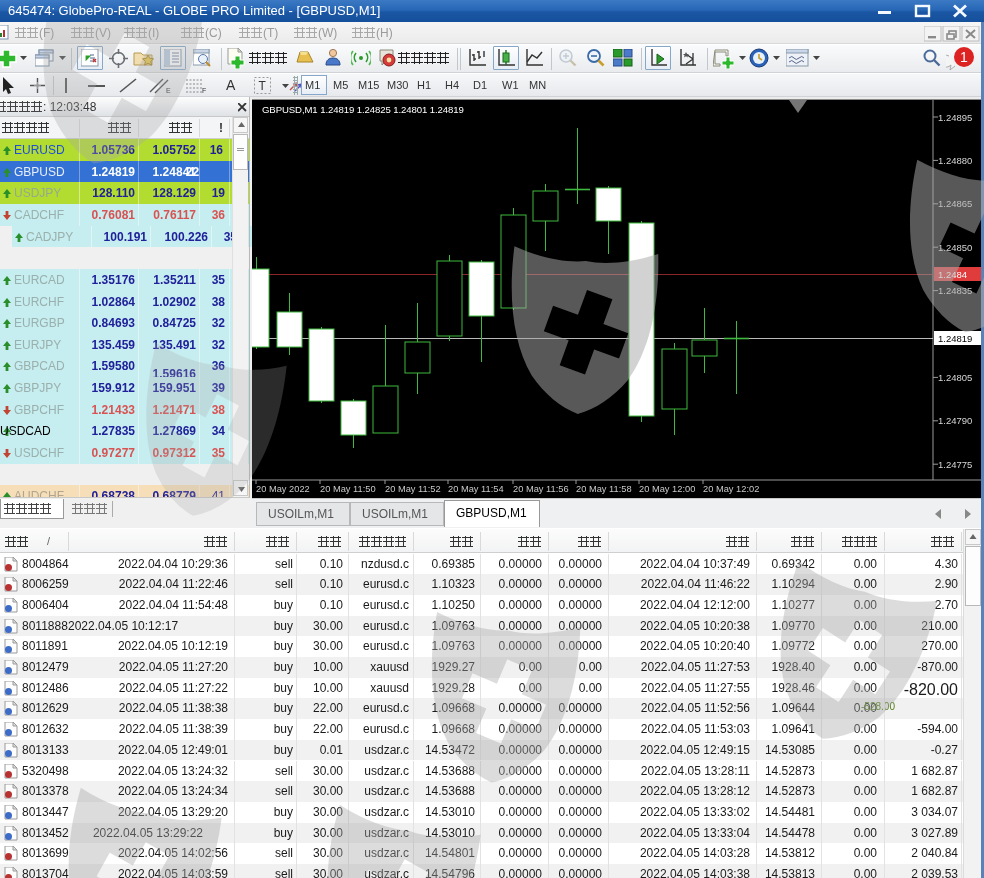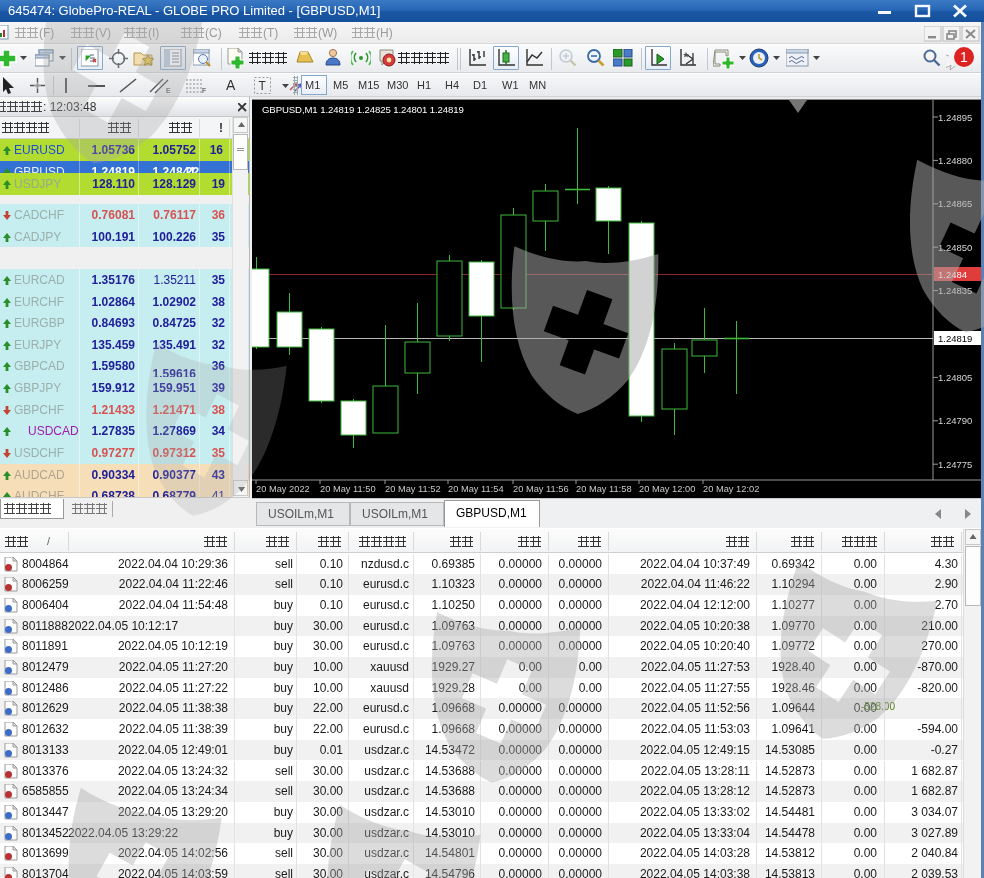--- a/index.html
+++ b/index.html
@@ -271,21 +271,21 @@
       </svg>
       <div class="ab" style="left:14px;top:4px;font-size:12px;color:#e8eef8">GBPUSD</div>
       <div class="ab" style="left:0;top:4px;width:135px;text-align:right;font-size:12px;font-weight:700;color:#ffffff">1.24819</div>
       <div class="ab" style="left:60px;top:4px;width:136px;text-align:right;font-size:12px;font-weight:700;color:#ffffff">1.24841</div>
       <div class="ab" style="left:160px;top:4px;width:65px;text-align:center;font-size:12px;font-weight:700;color:#ffffff">22</div>
       <div class="ab" style="left:79px;top:0;width:1px;height:21px;background:#7aa0e0"></div>
       <div class="ab" style="left:138px;top:0;width:1px;height:21px;background:#7aa0e0"></div>
       <div class="ab" style="left:199px;top:0;width:1px;height:21px;background:#7aa0e0"></div>
       <div class="ab" style="left:229px;top:0;width:1px;height:21px;background:#7aa0e0"></div>
     </div>
-    <div class="ab" style="left:0;top:76px;width:250px;height:22px;background:#b2dd30">
+    <div class="ab" style="left:0;top:85px;width:250px;height:22px;background:#b2dd30">
       <svg class="ab" style="left:3px;top:7px" width="8" height="9">
         <path d="M4,0 L8,5 L5.4,5 L5.4,9 L2.6,9 L2.6,5 L0,5 Z" fill="#2a8f2a"></path>
       </svg>
       <div class="ab" style="left:14px;top:4px;font-size:12px;color:#97a88e">USDJPY</div>
       <div class="ab" style="left:0;top:4px;width:135px;text-align:right;font-size:12px;font-weight:700;color:#20209a">128.110</div>
       <div class="ab" style="left:60px;top:4px;width:136px;text-align:right;font-size:12px;font-weight:700;color:#20209a">128.129</div>
       <div class="ab" style="left:160px;top:4px;width:65px;text-align:right;font-size:12px;font-weight:700;color:#20209a">19</div>
       <div class="ab" style="left:79px;top:0;width:1px;height:22px;background:rgba(255,255,255,0.45)"></div>
       <div class="ab" style="left:138px;top:0;width:1px;height:22px;background:rgba(255,255,255,0.45)"></div>
       <div class="ab" style="left:199px;top:0;width:1px;height:22px;background:rgba(255,255,255,0.45)"></div>
@@ -297,40 +297,40 @@
       </svg>
       <div class="ab" style="left:14px;top:4px;font-size:12px;color:#9ab0ac">CADCHF</div>
       <div class="ab" style="left:0;top:4px;width:135px;text-align:right;font-size:12px;font-weight:700;color:#d95252">0.76081</div>
       <div class="ab" style="left:60px;top:4px;width:136px;text-align:right;font-size:12px;font-weight:700;color:#d95252">0.76117</div>
       <div class="ab" style="left:160px;top:4px;width:65px;text-align:right;font-size:12px;font-weight:700;color:#d95252">36</div>
       <div class="ab" style="left:79px;top:0;width:1px;height:22px;background:rgba(255,255,255,0.45)"></div>
       <div class="ab" style="left:138px;top:0;width:1px;height:22px;background:rgba(255,255,255,0.45)"></div>
       <div class="ab" style="left:199px;top:0;width:1px;height:22px;background:rgba(255,255,255,0.45)"></div>
       <div class="ab" style="left:229px;top:0;width:1px;height:22px;background:rgba(255,255,255,0.45)"></div>
     </div>
-    <div class="ab" style="left:0;top:129px;width:250px;height:21px;background:#c6edef">
+    <div class="ab" style="left:12px;top:129px;width:250px;height:21px;background:#c6edef">
       <svg class="ab" style="left:3px;top:7px" width="8" height="9">
         <path d="M4,0 L8,5 L5.4,5 L5.4,9 L2.6,9 L2.6,5 L0,5 Z" fill="#2a8f2a"></path>
       </svg>
       <div class="ab" style="left:14px;top:4px;font-size:12px;color:#9ab0ac">CADJPY</div>
       <div class="ab" style="left:0;top:4px;width:135px;text-align:right;font-size:12px;font-weight:700;color:#20209a">100.191</div>
       <div class="ab" style="left:60px;top:4px;width:136px;text-align:right;font-size:12px;font-weight:700;color:#20209a">100.226</div>
       <div class="ab" style="left:160px;top:4px;width:65px;text-align:right;font-size:12px;font-weight:700;color:#20209a">35</div>
       <div class="ab" style="left:79px;top:0;width:1px;height:21px;background:rgba(255,255,255,0.45)"></div>
       <div class="ab" style="left:138px;top:0;width:1px;height:21px;background:rgba(255,255,255,0.45)"></div>
       <div class="ab" style="left:199px;top:0;width:1px;height:21px;background:rgba(255,255,255,0.45)"></div>
       <div class="ab" style="left:229px;top:0;width:1px;height:21px;background:rgba(255,255,255,0.45)"></div>
     </div>
     <div class="ab" style="left:0;top:172px;width:250px;height:22px;background:#c6edef">
       <svg class="ab" style="left:3px;top:7px" width="8" height="9">
         <path d="M4,0 L8,5 L5.4,5 L5.4,9 L2.6,9 L2.6,5 L0,5 Z" fill="#2a8f2a"></path>
       </svg>
       <div class="ab" style="left:14px;top:4px;font-size:12px;color:#9ab0ac">EURCAD</div>
       <div class="ab" style="left:0;top:4px;width:135px;text-align:right;font-size:12px;font-weight:700;color:#20209a">1.35176</div>
-      <div class="ab" style="left:60px;top:4px;width:136px;text-align:right;font-size:12px;font-weight:400;color:#20209a">1.35211</div>
+      <div class="ab" style="left:60px;top:4px;width:136px;text-align:right;font-size:12px;font-weight:700;color:#20209a">1.35211</div>
       <div class="ab" style="left:160px;top:4px;width:65px;text-align:right;font-size:12px;font-weight:700;color:#20209a">35</div>
       <div class="ab" style="left:79px;top:0;width:1px;height:22px;background:rgba(255,255,255,0.45)"></div>
       <div class="ab" style="left:138px;top:0;width:1px;height:22px;background:rgba(255,255,255,0.45)"></div>
       <div class="ab" style="left:199px;top:0;width:1px;height:22px;background:rgba(255,255,255,0.45)"></div>
       <div class="ab" style="left:229px;top:0;width:1px;height:22px;background:rgba(255,255,255,0.45)"></div>
     </div>
     <div class="ab" style="left:0;top:194px;width:250px;height:21px;background:#c6edef">
       <svg class="ab" style="left:3px;top:7px" width="8" height="9">
         <path d="M4,0 L8,5 L5.4,5 L5.4,9 L2.6,9 L2.6,5 L0,5 Z" fill="#2a8f2a"></path>
       </svg>
@@ -405,54 +405,41 @@
       <div class="ab" style="left:160px;top:4px;width:65px;text-align:right;font-size:12px;font-weight:700;color:#d95252">38</div>
       <div class="ab" style="left:79px;top:0;width:1px;height:21px;background:rgba(255,255,255,0.45)"></div>
       <div class="ab" style="left:138px;top:0;width:1px;height:21px;background:rgba(255,255,255,0.45)"></div>
       <div class="ab" style="left:199px;top:0;width:1px;height:21px;background:rgba(255,255,255,0.45)"></div>
       <div class="ab" style="left:229px;top:0;width:1px;height:21px;background:rgba(255,255,255,0.45)"></div>
     </div>
     <div class="ab" style="left:0;top:323px;width:250px;height:22px;background:#c6edef">
       <svg class="ab" style="left:3px;top:7px" width="8" height="9">
         <path d="M4,0 L8,5 L5.4,5 L5.4,9 L2.6,9 L2.6,5 L0,5 Z" fill="#2a8f2a"></path>
       </svg>
-      <div class="ab" style="left:28px;top:4px;font-size:12px;color:#a21caf">USDCAD</div>
+      <div class="ab" style="left:0;top:4px;font-size:12px;color:#000000">USDCAD</div>
       <div class="ab" style="left:0;top:4px;width:135px;text-align:right;font-size:12px;font-weight:700;color:#20209a">1.27835</div>
       <div class="ab" style="left:60px;top:4px;width:136px;text-align:right;font-size:12px;font-weight:700;color:#20209a">1.27869</div>
       <div class="ab" style="left:160px;top:4px;width:65px;text-align:right;font-size:12px;font-weight:700;color:#20209a">34</div>
       <div class="ab" style="left:79px;top:0;width:1px;height:22px;background:rgba(255,255,255,0.45)"></div>
       <div class="ab" style="left:138px;top:0;width:1px;height:22px;background:rgba(255,255,255,0.45)"></div>
       <div class="ab" style="left:199px;top:0;width:1px;height:22px;background:rgba(255,255,255,0.45)"></div>
       <div class="ab" style="left:229px;top:0;width:1px;height:22px;background:rgba(255,255,255,0.45)"></div>
     </div>
     <div class="ab" style="left:0;top:345px;width:250px;height:22px;background:#c6edef">
       <svg class="ab" style="left:3px;top:7px" width="8" height="9">
         <path d="M4,9 L8,4 L5.4,4 L5.4,0 L2.6,0 L2.6,4 L0,4 Z" fill="#c24432"></path>
       </svg>
       <div class="ab" style="left:14px;top:4px;font-size:12px;color:#9ab0ac">USDCHF</div>
       <div class="ab" style="left:0;top:4px;width:135px;text-align:right;font-size:12px;font-weight:700;color:#d95252">0.97277</div>
       <div class="ab" style="left:60px;top:4px;width:136px;text-align:right;font-size:12px;font-weight:700;color:#d95252">0.97312</div>
       <div class="ab" style="left:160px;top:4px;width:65px;text-align:right;font-size:12px;font-weight:700;color:#d95252">35</div>
       <div class="ab" style="left:79px;top:0;width:1px;height:22px;background:rgba(255,255,255,0.45)"></div>
       <div class="ab" style="left:138px;top:0;width:1px;height:22px;background:rgba(255,255,255,0.45)"></div>
       <div class="ab" style="left:199px;top:0;width:1px;height:22px;background:rgba(255,255,255,0.45)"></div>
       <div class="ab" style="left:229px;top:0;width:1px;height:22px;background:rgba(255,255,255,0.45)"></div>
-    </div>
-    <div class="ab" style="left:0;top:367px;width:250px;height:21px;background:#f6dfb8">
-      <svg class="ab" style="left:3px;top:7px" width="8" height="9">
-        <path d="M4,0 L8,5 L5.4,5 L5.4,9 L2.6,9 L2.6,5 L0,5 Z" fill="#2a8f2a"></path>
-      </svg>
-      <div class="ab" style="left:14px;top:4px;font-size:12px;color:#b0a48e">AUDCAD</div>
-      <div class="ab" style="left:0;top:4px;width:135px;text-align:right;font-size:12px;font-weight:700;color:#20209a">0.90334</div>
-      <div class="ab" style="left:60px;top:4px;width:136px;text-align:right;font-size:12px;font-weight:700;color:#20209a">0.90377</div>
-      <div class="ab" style="left:160px;top:4px;width:65px;text-align:right;font-size:12px;font-weight:700;color:#20209a">43</div>
-      <div class="ab" style="left:79px;top:0;width:1px;height:21px;background:rgba(255,255,255,0.45)"></div>
-      <div class="ab" style="left:138px;top:0;width:1px;height:21px;background:rgba(255,255,255,0.45)"></div>
-      <div class="ab" style="left:199px;top:0;width:1px;height:21px;background:rgba(255,255,255,0.45)"></div>
-      <div class="ab" style="left:229px;top:0;width:1px;height:21px;background:rgba(255,255,255,0.45)"></div>
     </div>
     <div class="ab" style="left:0;top:388px;width:250px;height:22px;background:#f6dfb8">
       <svg class="ab" style="left:3px;top:7px" width="8" height="9">
         <path d="M4,0 L8,5 L5.4,5 L5.4,9 L2.6,9 L2.6,5 L0,5 Z" fill="#2a8f2a"></path>
       </svg>
       <div class="ab" style="left:14px;top:4px;font-size:12px;color:#b0a48e">AUDCHF</div>
       <div class="ab" style="left:0;top:4px;width:135px;text-align:right;font-size:12px;font-weight:700;color:#20209a">0.68738</div>
       <div class="ab" style="left:60px;top:4px;width:136px;text-align:right;font-size:12px;font-weight:700;color:#20209a">0.68779</div>
       <div class="ab" style="left:160px;top:4px;width:65px;text-align:right;font-size:12px;font-weight:400;color:#20209a">41</div>
       <div class="ab" style="left:79px;top:0;width:1px;height:22px;background:rgba(255,255,255,0.45)"></div>
@@ -788,21 +775,21 @@
       <div class="ab" style="left:68px;top:3px;width:160px;text-align:right;font-size:12px;color:#1a1a1a">2022.04.05 11:27:22</div>
       <div class="ab" style="left:133px;top:3px;width:160px;text-align:right;font-size:12px;color:#1a1a1a">buy</div>
       <div class="ab" style="left:183px;top:3px;width:160px;text-align:right;font-size:12px;color:#1a1a1a">10.00</div>
       <div class="ab" style="left:249px;top:3px;width:160px;text-align:right;font-size:12px;color:#1a1a1a">xauusd</div>
       <div class="ab" style="left:315px;top:3px;width:160px;text-align:right;font-size:12px;color:#1a1a1a">1929.28</div>
       <div class="ab" style="left:382px;top:3px;width:160px;text-align:right;font-size:12px;color:#1a1a1a">0.00</div>
       <div class="ab" style="left:442px;top:3px;width:160px;text-align:right;font-size:12px;color:#1a1a1a">0.00</div>
       <div class="ab" style="left:590px;top:3px;width:160px;text-align:right;font-size:12px;color:#1a1a1a">2022.04.05 11:27:55</div>
       <div class="ab" style="left:655px;top:3px;width:160px;text-align:right;font-size:12px;color:#1a1a1a">1928.46</div>
       <div class="ab" style="left:717px;top:3px;width:160px;text-align:right;font-size:12px;color:#1a1a1a">0.00</div>
-      <div class="ab" style="left:798px;top:3px;width:160px;text-align:right;font-size:12px;color:#1a1a1a">-820.00</div>
+      <div class="ab" style="left:798px;top:3px;width:160px;text-align:right;font-size:16px;color:#1a1a1a">-820.00</div>
       <div class="ab" style="left:234px;top:0;width:1px;height:20.7px;background:#e2e2e2"></div>
       <div class="ab" style="left:296px;top:0;width:1px;height:20.7px;background:#e2e2e2"></div>
       <div class="ab" style="left:348px;top:0;width:1px;height:20.7px;background:#e2e2e2"></div>
       <div class="ab" style="left:413px;top:0;width:1px;height:20.7px;background:#e2e2e2"></div>
       <div class="ab" style="left:480px;top:0;width:1px;height:20.7px;background:#e2e2e2"></div>
       <div class="ab" style="left:548px;top:0;width:1px;height:20.7px;background:#e2e2e2"></div>
       <div class="ab" style="left:608px;top:0;width:1px;height:20.7px;background:#e2e2e2"></div>
       <div class="ab" style="left:756px;top:0;width:1px;height:20.7px;background:#e2e2e2"></div>
       <div class="ab" style="left:821px;top:0;width:1px;height:20.7px;background:#e2e2e2"></div>
       <div class="ab" style="left:884px;top:0;width:1px;height:20.7px;background:#e2e2e2"></div>
@@ -897,21 +884,21 @@
       <div class="ab" style="left:821px;top:0;width:1px;height:20.7px;background:#e2e2e2"></div>
       <div class="ab" style="left:884px;top:0;width:1px;height:20.7px;background:#e2e2e2"></div>
       <div class="ab" style="left:961px;top:0;width:1px;height:20.7px;background:#e2e2e2"></div>
     </div>
     <div class="ab" style="left:0;top:232.5px;width:963px;height:20.7px;background:#ffffff">
       <svg class="ab" style="left:4px;top:3px" width="14" height="15">
         <path d="M1,0 h8 l4,4 v10 h-12 z" fill="#fdfdfd" stroke="#9a9a9a"></path>
         <path d="M9,0 l4,4 h-4 z" fill="#e0e0e0" stroke="#9a9a9a"></path>
         <circle cx="4.5" cy="10.5" r="3.5" fill="#b83232"></circle>
       </svg>
-      <div class="ab" style="left:22px;top:3px;font-size:12px;color:#1a1a1a">8013376</div>
+      <div class="ab" style="left:22px;top:3px;font-size:12px;color:#1a1a1a">5320498</div>
       <div class="ab" style="left:68px;top:3px;width:160px;text-align:right;font-size:12px;color:#1a1a1a">2022.04.05 13:24:32</div>
       <div class="ab" style="left:133px;top:3px;width:160px;text-align:right;font-size:12px;color:#1a1a1a">sell</div>
       <div class="ab" style="left:183px;top:3px;width:160px;text-align:right;font-size:12px;color:#1a1a1a">30.00</div>
       <div class="ab" style="left:249px;top:3px;width:160px;text-align:right;font-size:12px;color:#1a1a1a">usdzar.c</div>
       <div class="ab" style="left:315px;top:3px;width:160px;text-align:right;font-size:12px;color:#1a1a1a">14.53688</div>
       <div class="ab" style="left:382px;top:3px;width:160px;text-align:right;font-size:12px;color:#1a1a1a">0.00000</div>
       <div class="ab" style="left:442px;top:3px;width:160px;text-align:right;font-size:12px;color:#1a1a1a">0.00000</div>
       <div class="ab" style="left:590px;top:3px;width:160px;text-align:right;font-size:12px;color:#1a1a1a">2022.04.05 13:28:11</div>
       <div class="ab" style="left:655px;top:3px;width:160px;text-align:right;font-size:12px;color:#1a1a1a">14.52873</div>
       <div class="ab" style="left:717px;top:3px;width:160px;text-align:right;font-size:12px;color:#1a1a1a">0.00</div>
@@ -927,21 +914,21 @@
       <div class="ab" style="left:821px;top:0;width:1px;height:20.7px;background:#e2e2e2"></div>
       <div class="ab" style="left:884px;top:0;width:1px;height:20.7px;background:#e2e2e2"></div>
       <div class="ab" style="left:961px;top:0;width:1px;height:20.7px;background:#e2e2e2"></div>
     </div>
     <div class="ab" style="left:0;top:253.2px;width:963px;height:20.7px;background:#f1f1f1">
       <svg class="ab" style="left:4px;top:3px" width="14" height="15">
         <path d="M1,0 h8 l4,4 v10 h-12 z" fill="#fdfdfd" stroke="#9a9a9a"></path>
         <path d="M9,0 l4,4 h-4 z" fill="#e0e0e0" stroke="#9a9a9a"></path>
         <circle cx="4.5" cy="10.5" r="3.5" fill="#b83232"></circle>
       </svg>
-      <div class="ab" style="left:22px;top:3px;font-size:12px;color:#1a1a1a">6585855</div>
+      <div class="ab" style="left:22px;top:3px;font-size:12px;color:#1a1a1a">8013378</div>
       <div class="ab" style="left:68px;top:3px;width:160px;text-align:right;font-size:12px;color:#1a1a1a">2022.04.05 13:24:34</div>
       <div class="ab" style="left:133px;top:3px;width:160px;text-align:right;font-size:12px;color:#1a1a1a">sell</div>
       <div class="ab" style="left:183px;top:3px;width:160px;text-align:right;font-size:12px;color:#1a1a1a">30.00</div>
       <div class="ab" style="left:249px;top:3px;width:160px;text-align:right;font-size:12px;color:#1a1a1a">usdzar.c</div>
       <div class="ab" style="left:315px;top:3px;width:160px;text-align:right;font-size:12px;color:#1a1a1a">14.53688</div>
       <div class="ab" style="left:382px;top:3px;width:160px;text-align:right;font-size:12px;color:#1a1a1a">0.00000</div>
       <div class="ab" style="left:442px;top:3px;width:160px;text-align:right;font-size:12px;color:#1a1a1a">0.00000</div>
       <div class="ab" style="left:590px;top:3px;width:160px;text-align:right;font-size:12px;color:#1a1a1a">2022.04.05 13:28:12</div>
       <div class="ab" style="left:655px;top:3px;width:160px;text-align:right;font-size:12px;color:#1a1a1a">14.52873</div>
       <div class="ab" style="left:717px;top:3px;width:160px;text-align:right;font-size:12px;color:#1a1a1a">0.00</div>
@@ -988,21 +975,21 @@
       <div class="ab" style="left:884px;top:0;width:1px;height:20.7px;background:#e2e2e2"></div>
       <div class="ab" style="left:961px;top:0;width:1px;height:20.7px;background:#e2e2e2"></div>
     </div>
     <div class="ab" style="left:0;top:294.6px;width:963px;height:20.7px;background:#f1f1f1">
       <svg class="ab" style="left:4px;top:3px" width="14" height="15">
         <path d="M1,0 h8 l4,4 v10 h-12 z" fill="#fdfdfd" stroke="#9a9a9a"></path>
         <path d="M9,0 l4,4 h-4 z" fill="#e0e0e0" stroke="#9a9a9a"></path>
         <circle cx="4.5" cy="10.5" r="3.5" fill="#3c6cc8"></circle>
       </svg>
       <div class="ab" style="left:22px;top:3px;font-size:12px;color:#1a1a1a">8013452</div>
-      <div class="ab" style="left:68px;top:3px;width:160px;text-align:left;font-size:12px;color:#1a1a1a">2022.04.05 13:29:22</div>
+      <div class="ab" style="left:68px;top:3px;width:160px;text-align:center;font-size:12px;color:#1a1a1a">2022.04.05 13:29:22</div>
       <div class="ab" style="left:133px;top:3px;width:160px;text-align:right;font-size:12px;color:#1a1a1a">buy</div>
       <div class="ab" style="left:183px;top:3px;width:160px;text-align:right;font-size:12px;color:#1a1a1a">30.00</div>
       <div class="ab" style="left:249px;top:3px;width:160px;text-align:right;font-size:12px;color:#1a1a1a">usdzar.c</div>
       <div class="ab" style="left:315px;top:3px;width:160px;text-align:right;font-size:12px;color:#1a1a1a">14.53010</div>
       <div class="ab" style="left:382px;top:3px;width:160px;text-align:right;font-size:12px;color:#1a1a1a">0.00000</div>
       <div class="ab" style="left:442px;top:3px;width:160px;text-align:right;font-size:12px;color:#1a1a1a">0.00000</div>
       <div class="ab" style="left:590px;top:3px;width:160px;text-align:right;font-size:12px;color:#1a1a1a">2022.04.05 13:33:04</div>
       <div class="ab" style="left:655px;top:3px;width:160px;text-align:right;font-size:12px;color:#1a1a1a">14.54478</div>
       <div class="ab" style="left:717px;top:3px;width:160px;text-align:right;font-size:12px;color:#1a1a1a">0.00</div>
       <div class="ab" style="left:798px;top:3px;width:160px;text-align:right;font-size:12px;color:#1a1a1a">3 027.89</div>

